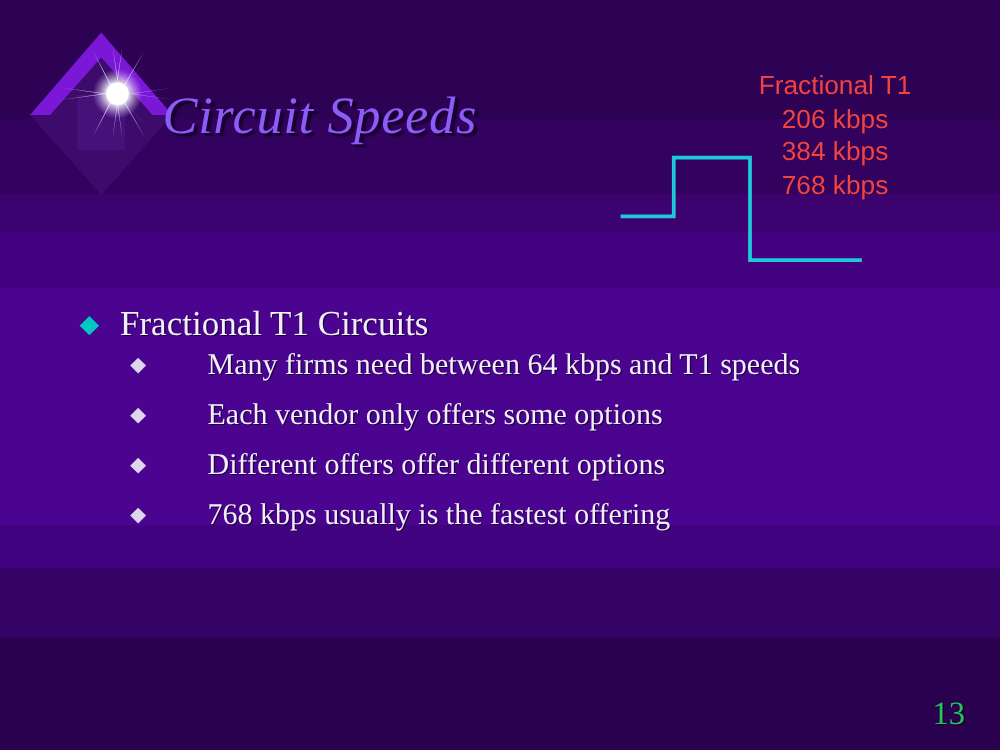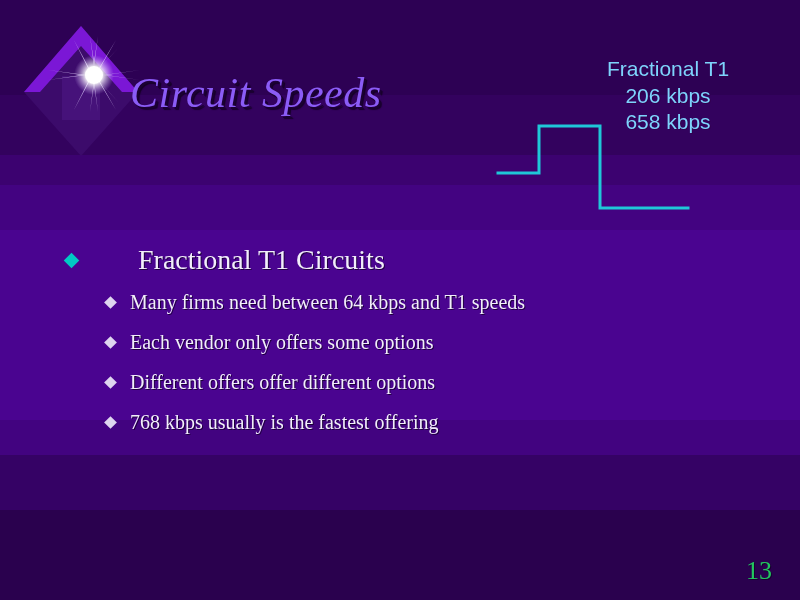--- a/index.html
+++ b/index.html
@@ -68,42 +68,40 @@
 
   
   #speed-list {
     position: absolute;
     left: 568px;
     top: 56px;
     width: 200px;
     text-align: center;
     font-family: "Liberation Sans", "DejaVu Sans", sans-serif;
     font-size: 21px;
-    color: #7dd3fc;
+    color: #ef4444;
     line-height: 26.5px;
     text-shadow: 1px 1px 0 #33004d;
   }
   #speed-list .speed-line { white-space: nowrap; }
 
   
   #body {
     position: absolute;
     left: 60px;
     top: 243px;
     width: 700px;
   }
   .bullet-row {
     display: flex;
     align-items: flex-start;
     white-space: nowrap;
   }
   .lvl1 {
-    margin-bottom: 10px;
     padding-left: 6px;
-    gap: 42px;
   }
   .lvl2 {
     padding-left: 46px;
     margin-bottom: 9px;
   }
   .dia {
     display: inline-block;
     flex: 0 0 auto;
     transform: rotate(45deg);
   }
@@ -120,21 +118,21 @@
     background: #ded6ef;
     margin-top: 11px;
     margin-right: 15px;
   }
   .btext {
     color: #f2eefb;
     text-shadow: 1px 1px 0 rgba(20,0,40,0.8);
     font-family: "Liberation Serif", "DejaVu Serif", serif;
   }
   .lvl1 .btext { font-size: 28px; line-height: 34px; }
-  .lvl2 .btext { font-size: 20px; line-height: 31px; }
+  .lvl2 .btext { font-size: 24px; line-height: 31px; margin-left: 36px; }
 
   
   #page-number {
     position: absolute;
     right: 28px;
     bottom: 14px;
     font-size: 26px;
     color: #22c55e;
     font-family: "Liberation Serif", "DejaVu Serif", serif;
     text-shadow: 1px 1px 0 rgba(20,0,40,0.8);
@@ -189,21 +187,22 @@
 
   <div id="waveform">
     <svg width="204" height="100" viewBox="0 0 204 100" xmlns="http://www.w3.org/2000/svg">
       <polyline points="6,55 47,55 47,8 108,8 108,90 196,90" fill="none" stroke="#1fc8d8" stroke-width="3" stroke-linecap="square" stroke-linejoin="miter"></polyline>
     </svg>
   </div>
 
   <div id="speed-list">
     <div class="speed-line">Fractional T1</div>
     <div class="speed-line">206 kbps</div>
-    <div class="speed-line">658 kbps</div>
+    <div class="speed-line">384 kbps</div>
+    <div class="speed-line">768 kbps</div>
   </div>
 
   <div id="body">
 
     <div class="bullet-row lvl1">
       <span class="dia"></span>
       <span class="btext">Fractional T1 Circuits</span>
     </div>
 
     <div class="bullet-row lvl2">

